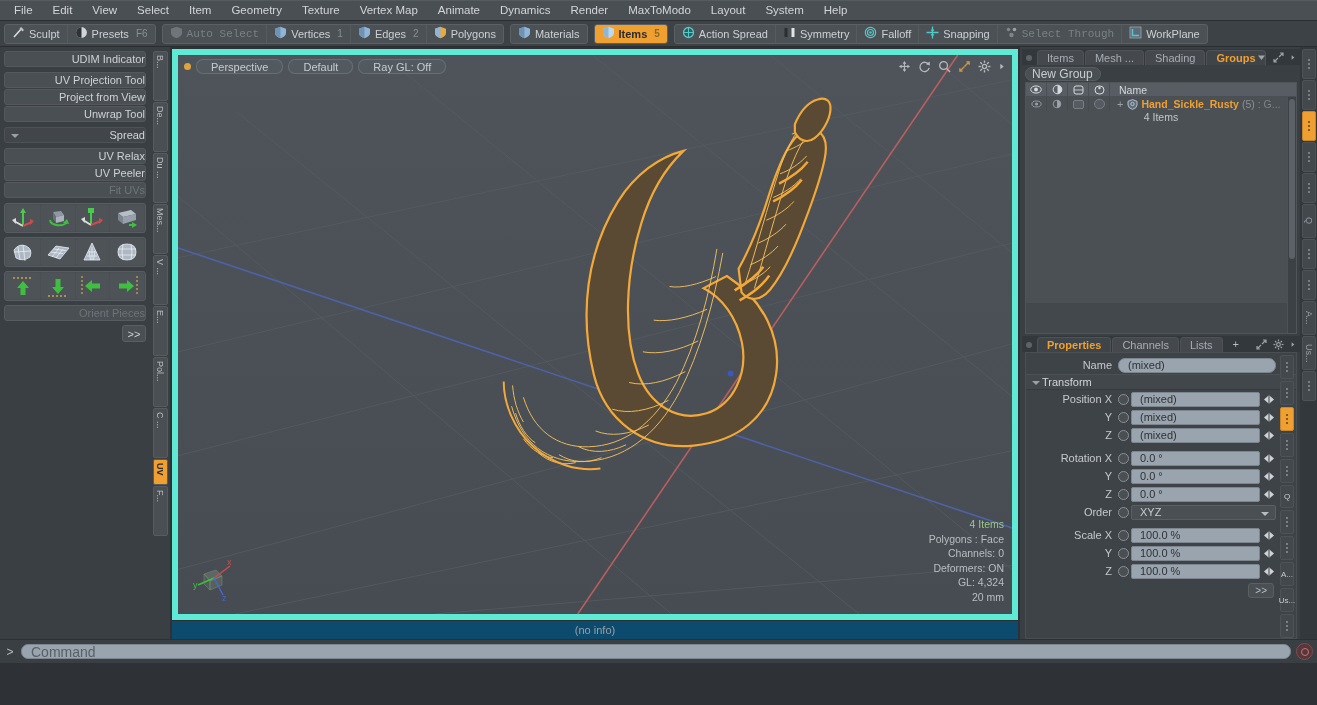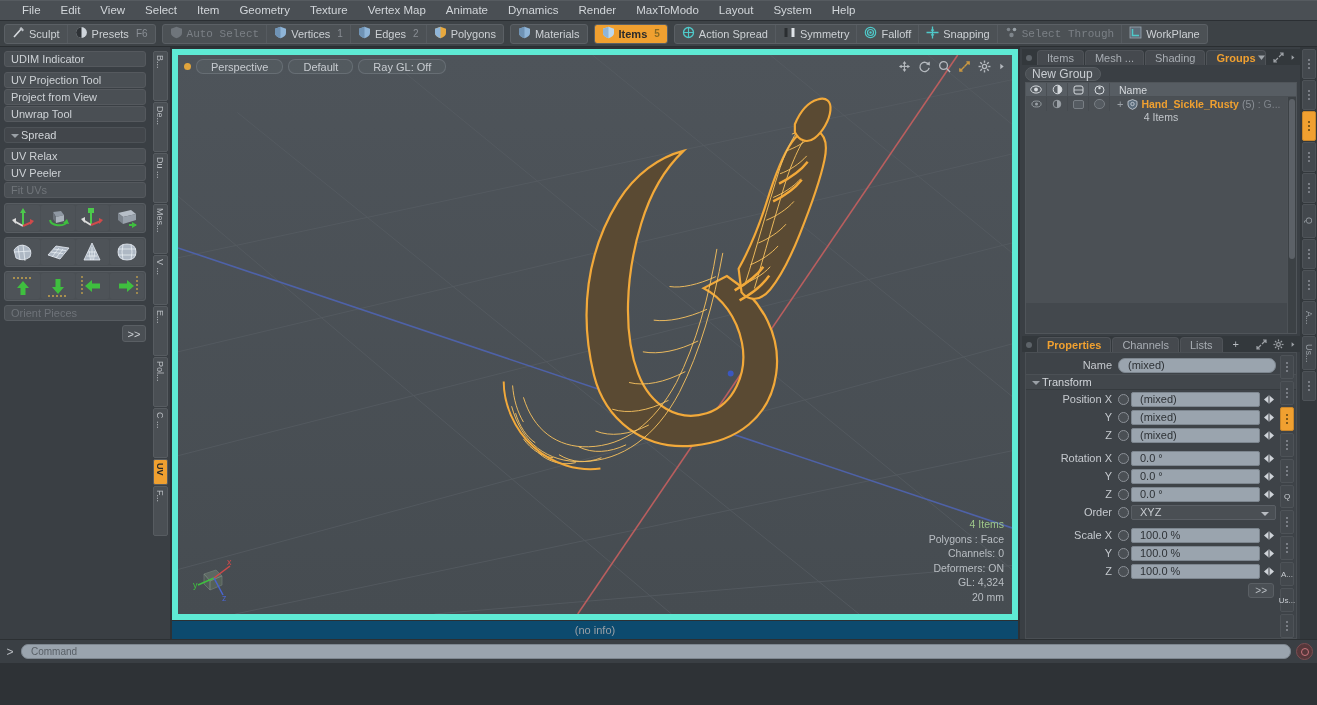--- a/index.html
+++ b/index.html
@@ -26,21 +26,21 @@
   .titlebar .tbtitle { white-space:nowrap; }
   .wincontrols { position:absolute; right:0; top:0; height:17px; display:flex; }
   .wincontrols div {
     width:45px; height:17px; display:flex; align-items:center; justify-content:center;
     color:#333; font-size:12px; line-height:1;
   }
 
   
   .menubar {
     height:21px; background:#4a4f54; display:flex; align-items:center;
-    padding-left:12px; border-bottom:1px solid #2b2f33;
+    padding-left:4px; border-bottom:1px solid #2b2f33;
     box-shadow:inset 0 1px 0 #565b60;
   }
   .menubar .mi {
     padding:0 10px; height:21px; line-height:21px; color:#d2d6da; font-size:11.5px;
     white-space:nowrap;
   }
 
   
   .toolbar {
     height:26px; background:#3d4246; display:flex; align-items:center;
@@ -60,21 +60,21 @@
   .tbtn.active { background:#f0a030; color:#2b2b2b; font-weight:bold; }
   .tbtn.dim { color:#7b8086;font-family:Liberation Mono, monospace; }
   .tbtn .num { color:#8a8f95; font-size:10px; margin-left:3px; }
   .tbtn.active .num { color:#8a6a22; }
   .ico { width:13px; height:13px; flex:0 0 auto; display:inline-block; }
 
   
   .body { display:flex; height:592px; background:#2e3236; }
 
   
-  .leftpanel { width:150px; background:#3a3f44; padding:4px 4px 0 4px; position:relative; }
+  .leftpanel { width:150px; background:#3a3f44; padding:4px 4px 0 4px; position:relative;text-align:right; }
   .lprow {
     background:#4a4f54; border:1px solid #55595e; border-radius:3px;
     margin-bottom:1px; height:16px; line-height:15px; padding-left:6px;
     color:#ced2d6; font-size:11px; white-space:nowrap; overflow:hidden;
   }
   .lprow.dim { color:#70757a; }
   .lpgap { height:4px; }
   .lphdr {
     background:#42464b; border:1px solid #4d5257; border-radius:3px;
     height:16px; line-height:15px; padding-left:16px; font-size:11px;
@@ -295,21 +295,21 @@
   .rtab span { writing-mode:vertical-rl; }
 
   
   .cmdbar {
     height:24px; background:#3a3f44; display:flex; align-items:center;
     padding:0 4px; gap:5px; border-top:1px solid #2c3033;
   }
   .cmdprompt { color:#b8bcc1; font-size:12px; width:12px; text-align:center; }
   .cmdinput {
     flex:1; height:15px; background:#9aa4ae; border:1px solid #7d868f; border-radius:7px;
-    display:flex; align-items:center; padding-left:9px; font-size:10px; color:#585f66;
+    display:flex; align-items:center; padding-left:9px; font-size:14px; color:#585f66;
   }
   .cmdrec {
     width:17px; height:17px; border-radius:50%; background:#56373a;
     border:1px solid #7d4e52; display:flex; align-items:center; justify-content:center;
   }
   .cmdrec i { width:8px; height:8px; border-radius:50%; border:1.5px solid #c9747c; display:block; }
 </style>
 </head>
 <body>
 

